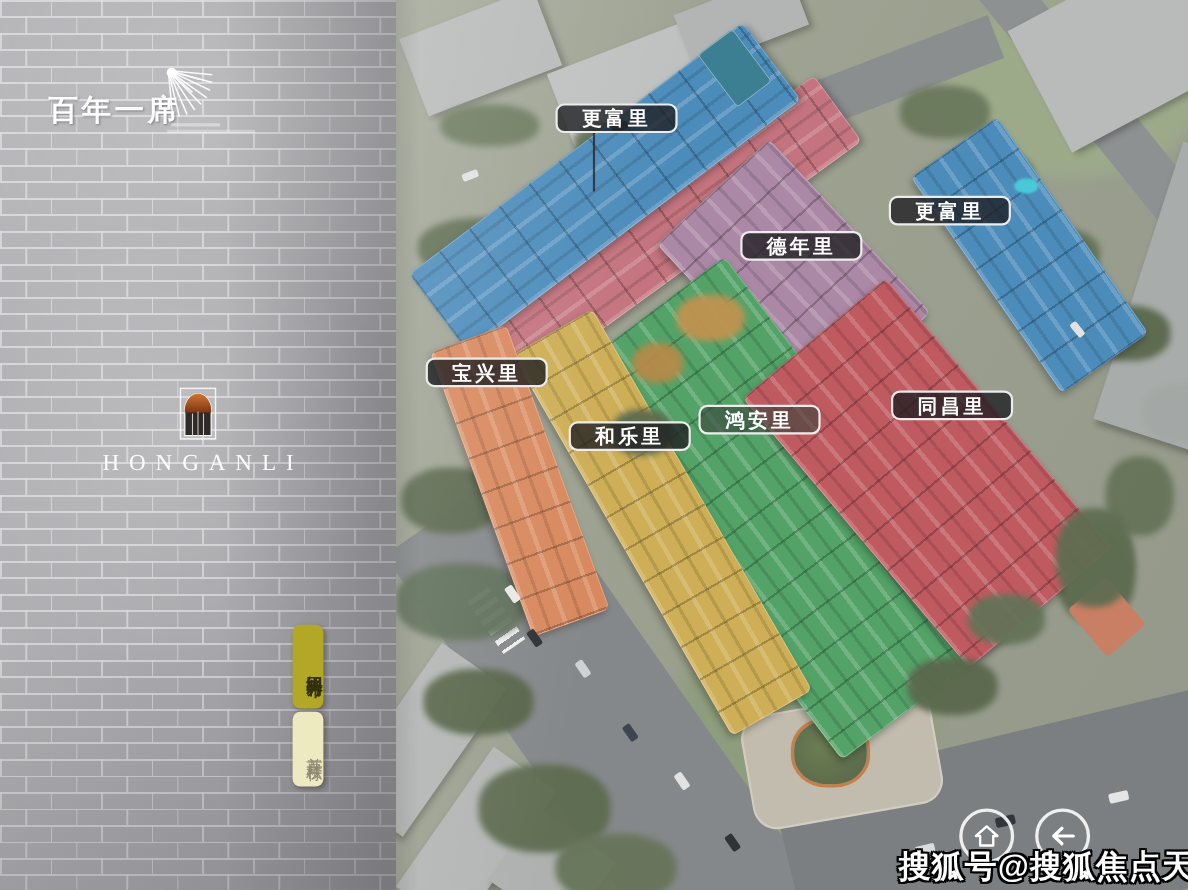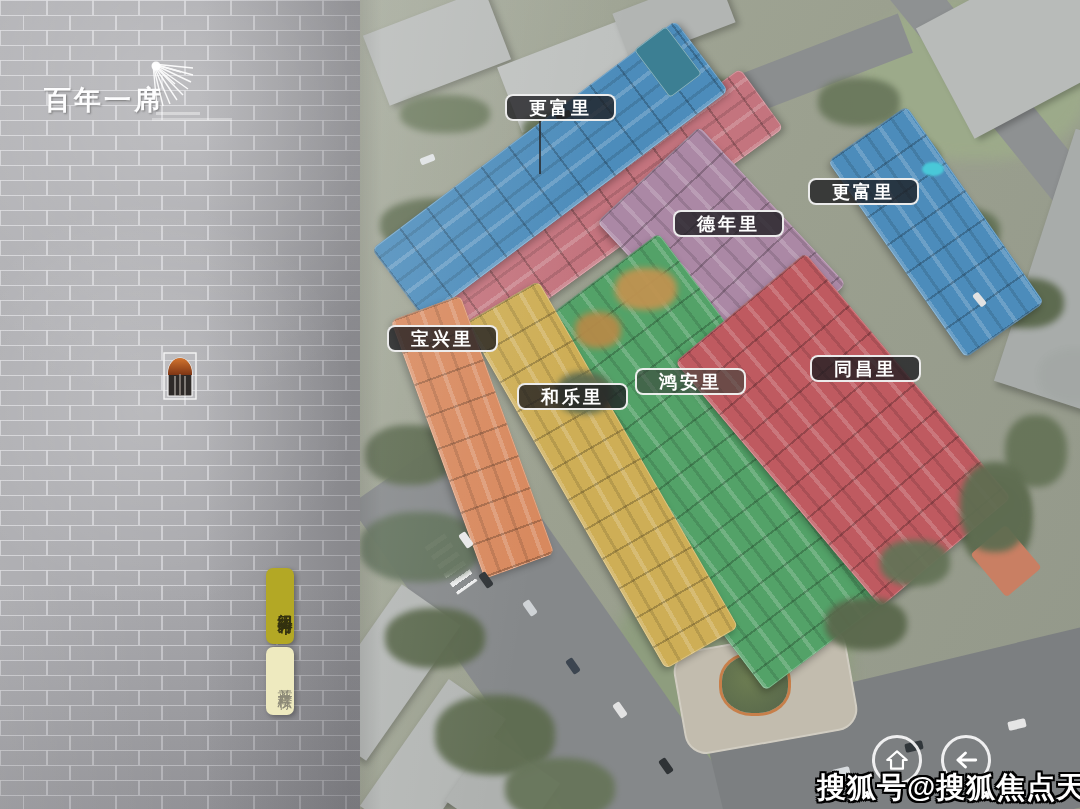--- a/index.html
+++ b/index.html
@@ -240,20 +240,21 @@
               <stop offset="1" stop-color="#7e3514"></stop>
           </linearGradient>
         </defs>
         <rect x="1" y="1" width="32" height="46" fill="rgba(255,255,255,0.08)" stroke="#f5f5f5" stroke-width="1.4"></rect>
         <path d="M5 21 A12 15 0 0 1 29 21 L29 44 L5 44 Z" fill="#2e2a28" stroke="#f5f5f5" stroke-width="1.2"></path>
         <path d="M5 21 A12 15 0 0 1 29 21 L29 23 L5 23 Z" fill="url(#archglow)"></path>
         <line x1="12" y1="24" x2="12" y2="44" stroke="#cfcac4" stroke-width="1"></line>
         <line x1="17" y1="22" x2="17" y2="44" stroke="#9b938b" stroke-width="1.4"></line>
         <line x1="22" y1="24" x2="22" y2="44" stroke="#cfcac4" stroke-width="1"></line>
       </svg>
+      <div class="en">HONGANLI</div>
     </div>
 
     <div class="sb-tab active">组团分布</div>
     <div class="sb-tab inactive">首开楼栋</div>
   </div>
 
   <div class="watermark">搜狐号@搜狐焦点天门站</div>
 </div>
 
 </body></html>

